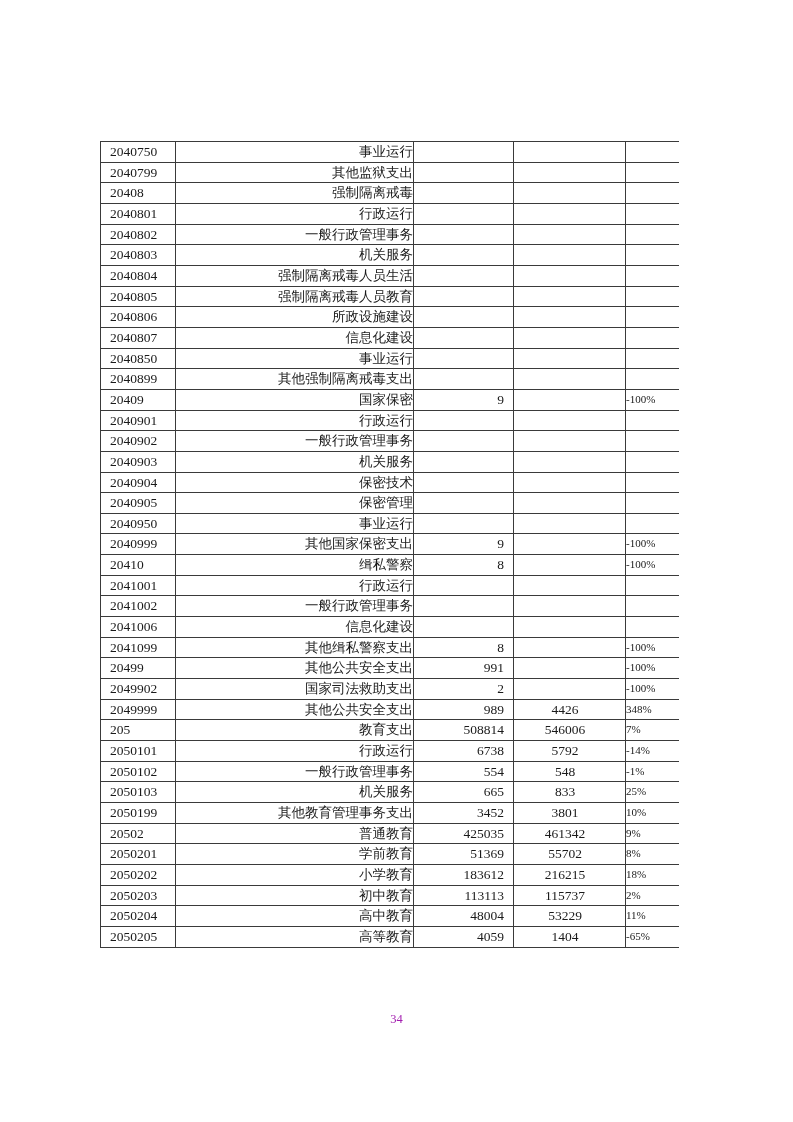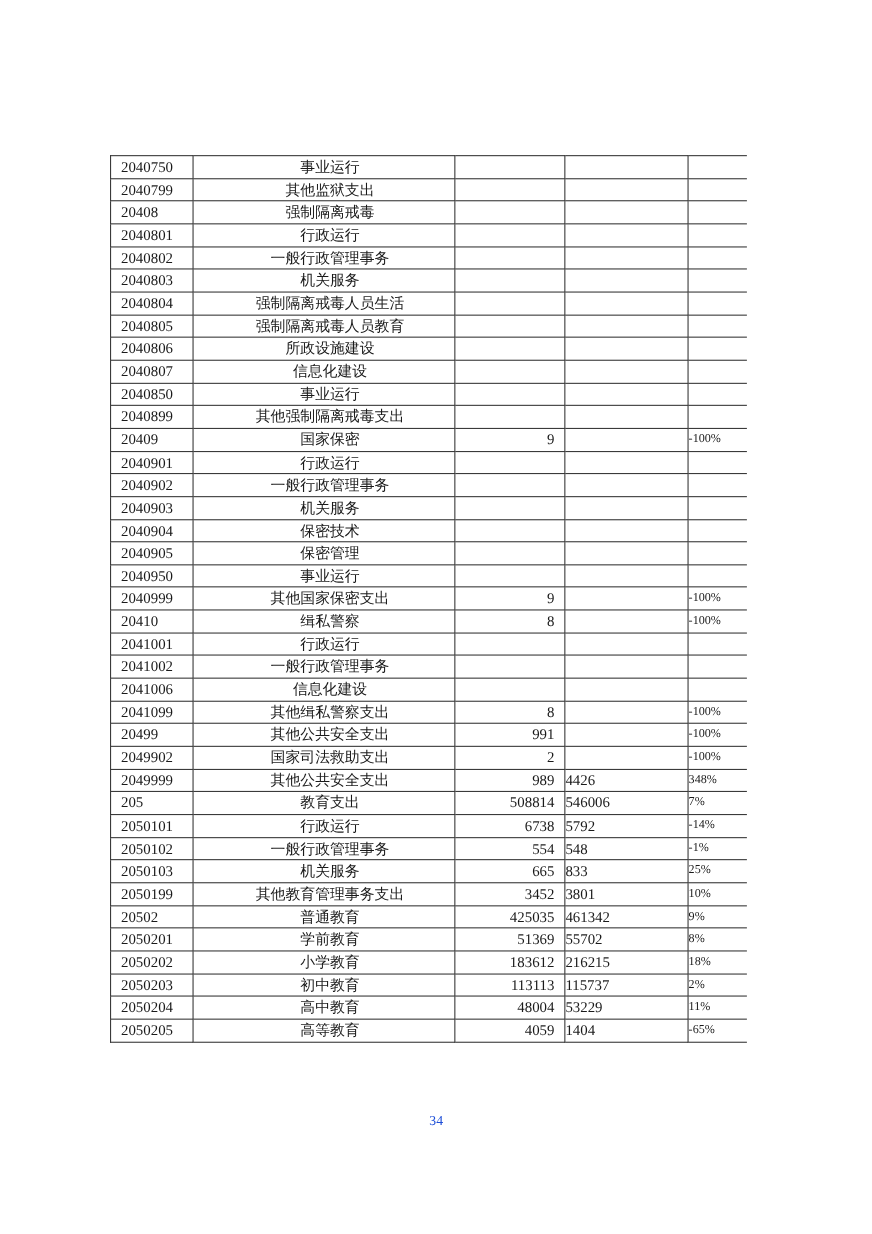--- a/index.html
+++ b/index.html
@@ -29,32 +29,32 @@
     height: 19.66px;
     padding: 0;
     font-size: 13.5px;
     line-height: 19.66px;
     white-space: nowrap;
     overflow: hidden;
     vertical-align: middle;
     color: #1a1a1a;
   }
   .budget-table td.col-code   { padding-left: 9px;  text-align: left; }
-  .budget-table td.col-label  { padding-left: 11px; text-align: center; }
+  .budget-table td.col-label  { padding-left: 11px; text-align: right; }
   .budget-table td.col-value1 { padding-right: 9px; text-align: right; }
-  .budget-table td.col-value2 { padding-right: 9px; text-align: left; }
+  .budget-table td.col-value2 { padding-right: 9px; text-align: center; }
   .budget-table td.col-pct    { padding-right: 7px; text-align: left; font-size: 11px; }
   .page-number {
     position: absolute;
     left: 0;
     top: 1012px;
     width: 793px;
     text-align: center;
     font-size: 12.5px;
-    color: #1d4ed8;
+    color: #a21caf;
   }
 </style>
 </head>
 <body>
 
 <div class="page">
 
   <table class="budget-table">
     <colgroup>
       <col style="width:75px">

